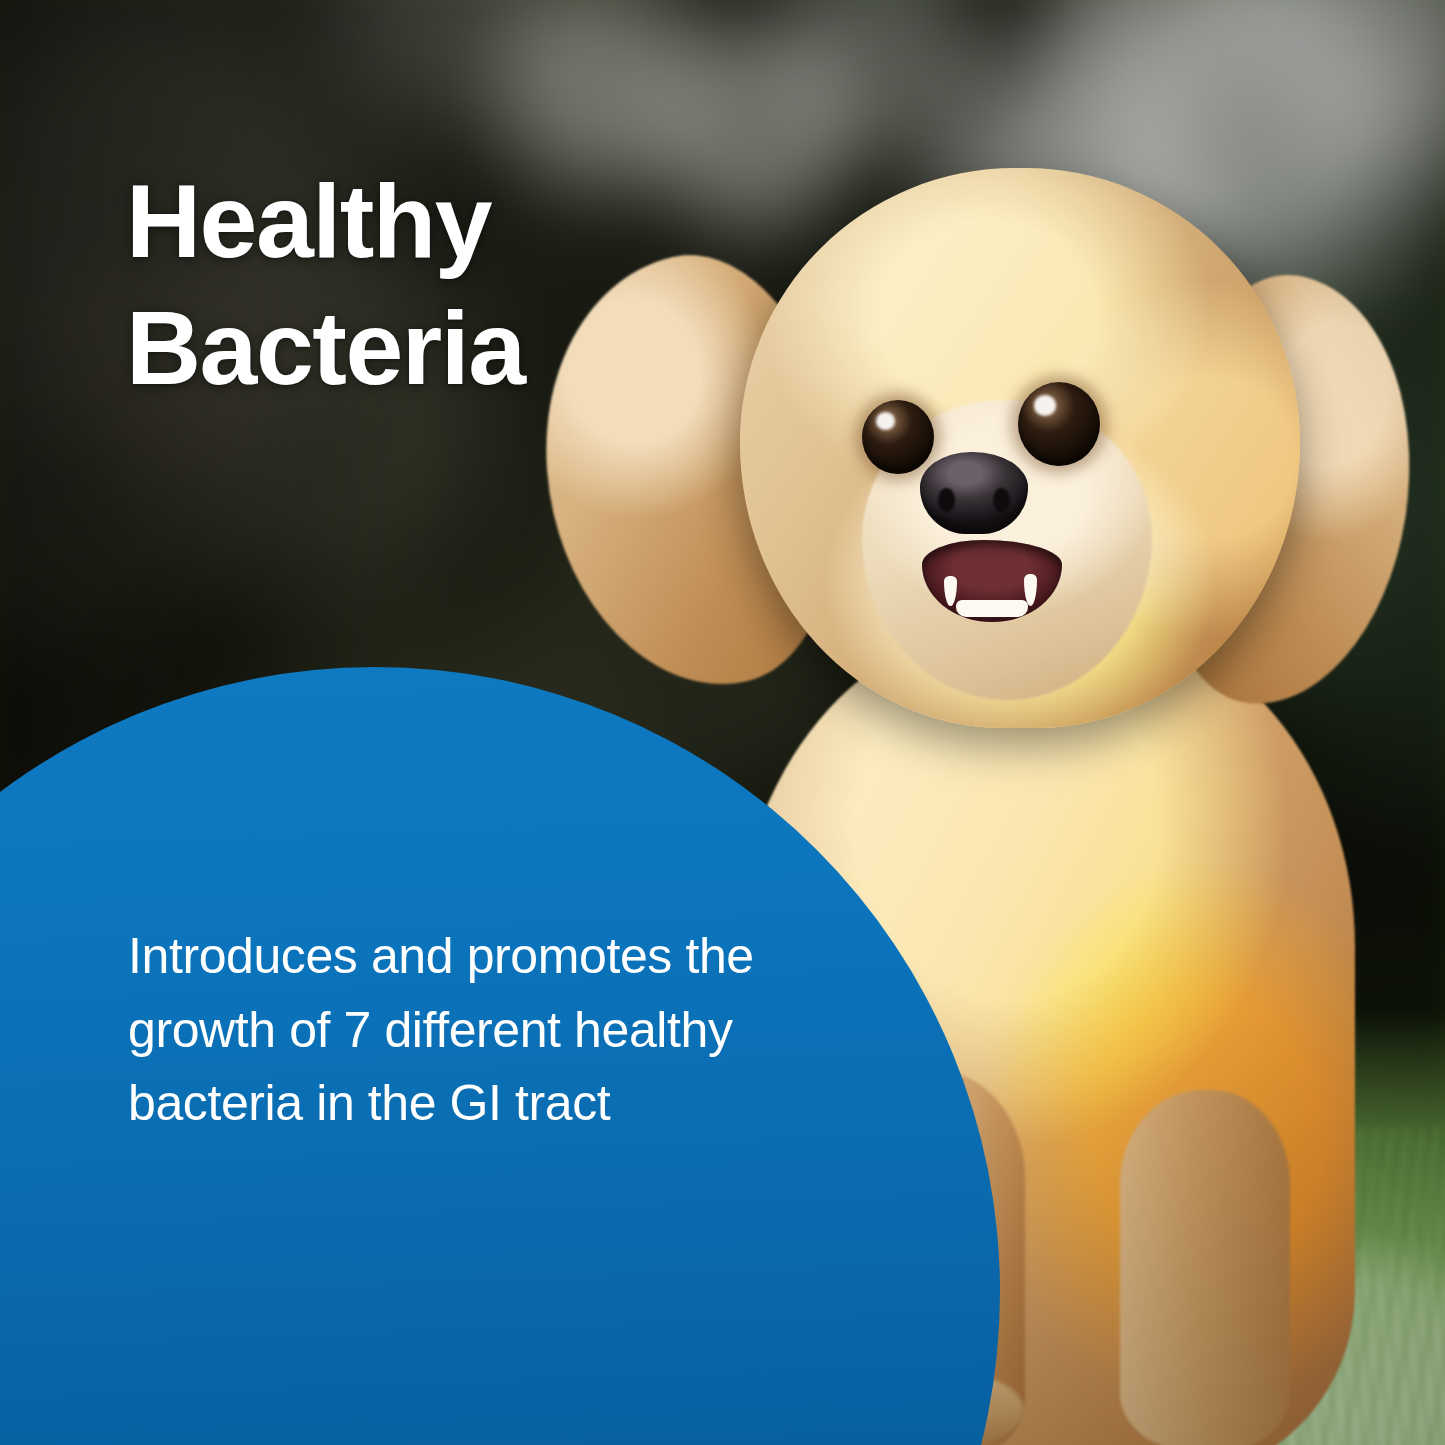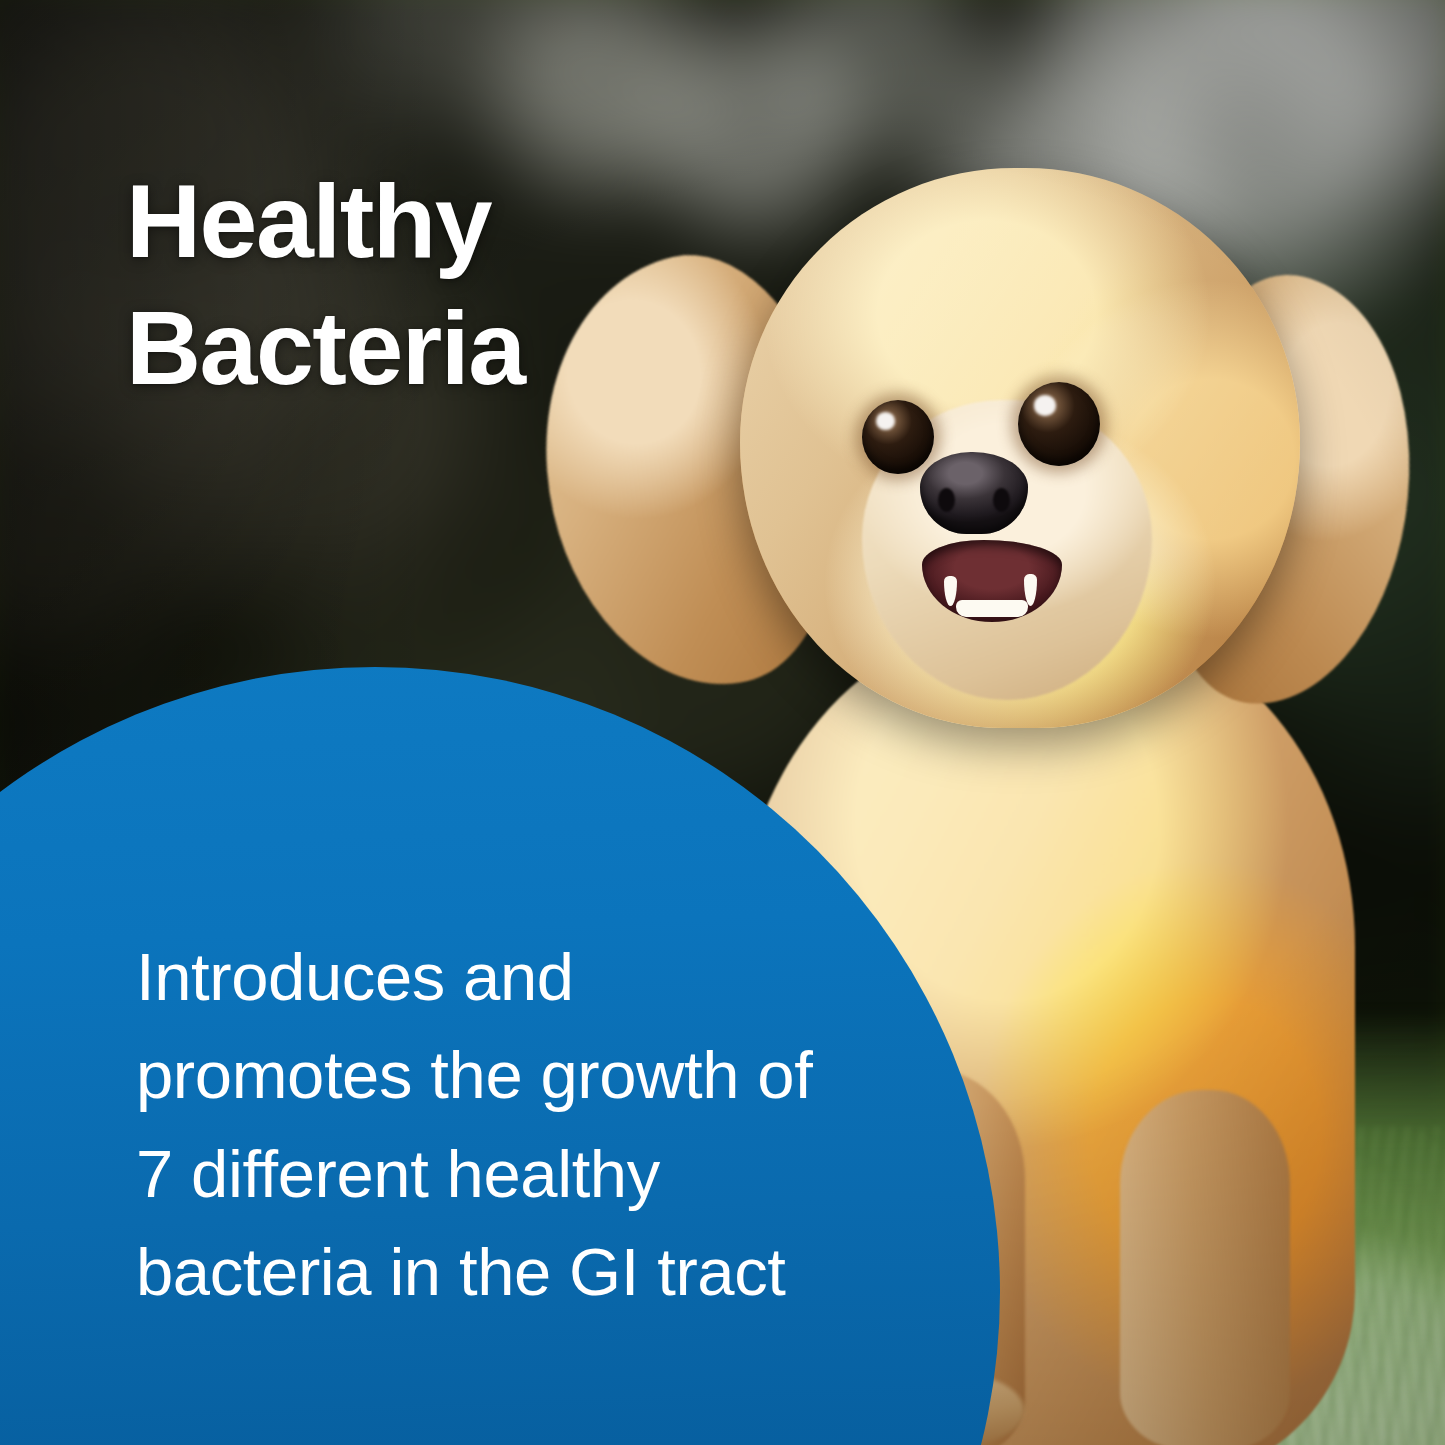--- a/index.html
+++ b/index.html
@@ -288,23 +288,23 @@
     letter-spacing: -1.5px;
     text-shadow: 0 2px 14px rgba(0,0,0,.42), 0 1px 3px rgba(0,0,0,.34);
     white-space: pre-line;
   }
 
   .bodycopy {
     position: absolute;
     left: 128px;
     top: 920px;
     width: 700px;
-    margin: 8px;
+    margin: 0;
     color: #ffffff;
-    font-size: 67px;
+    font-size: 50px;
     font-weight: 400;
     line-height: 1.47;
     letter-spacing: -0.4px;
   }
 </style>
 </head>
 <body>
 
 <div id="stage">
 

